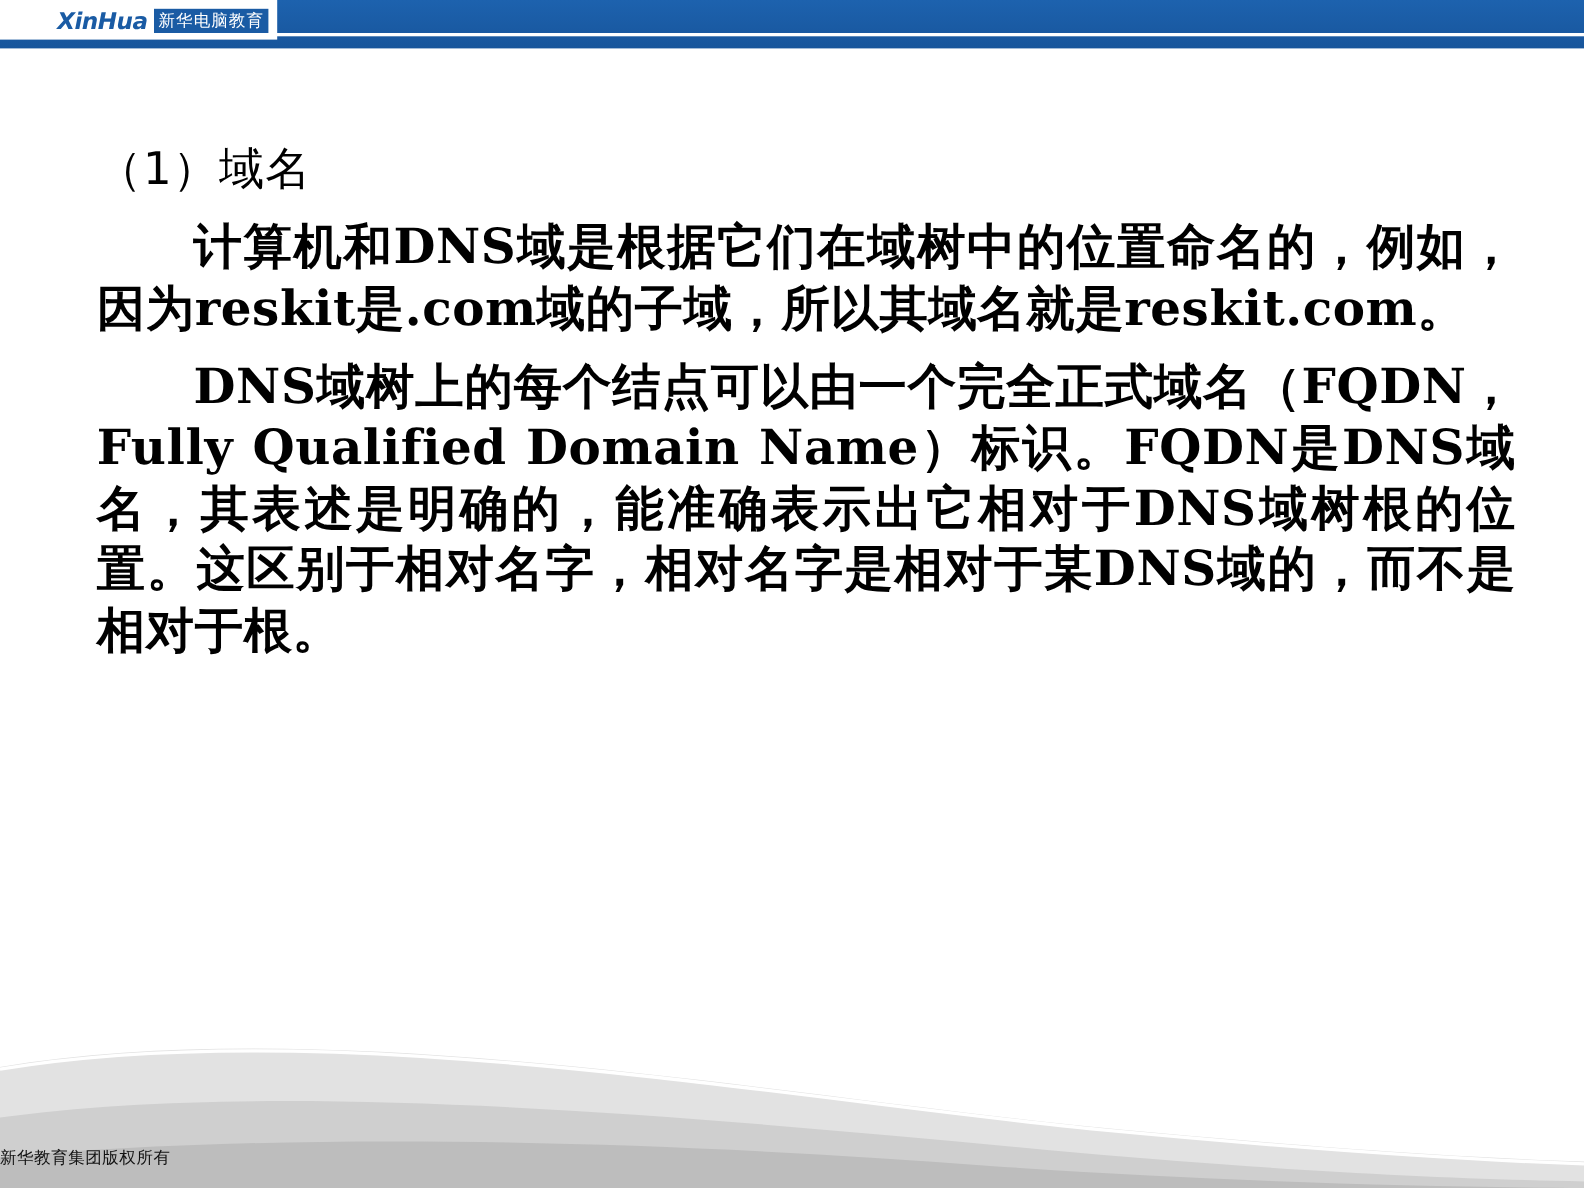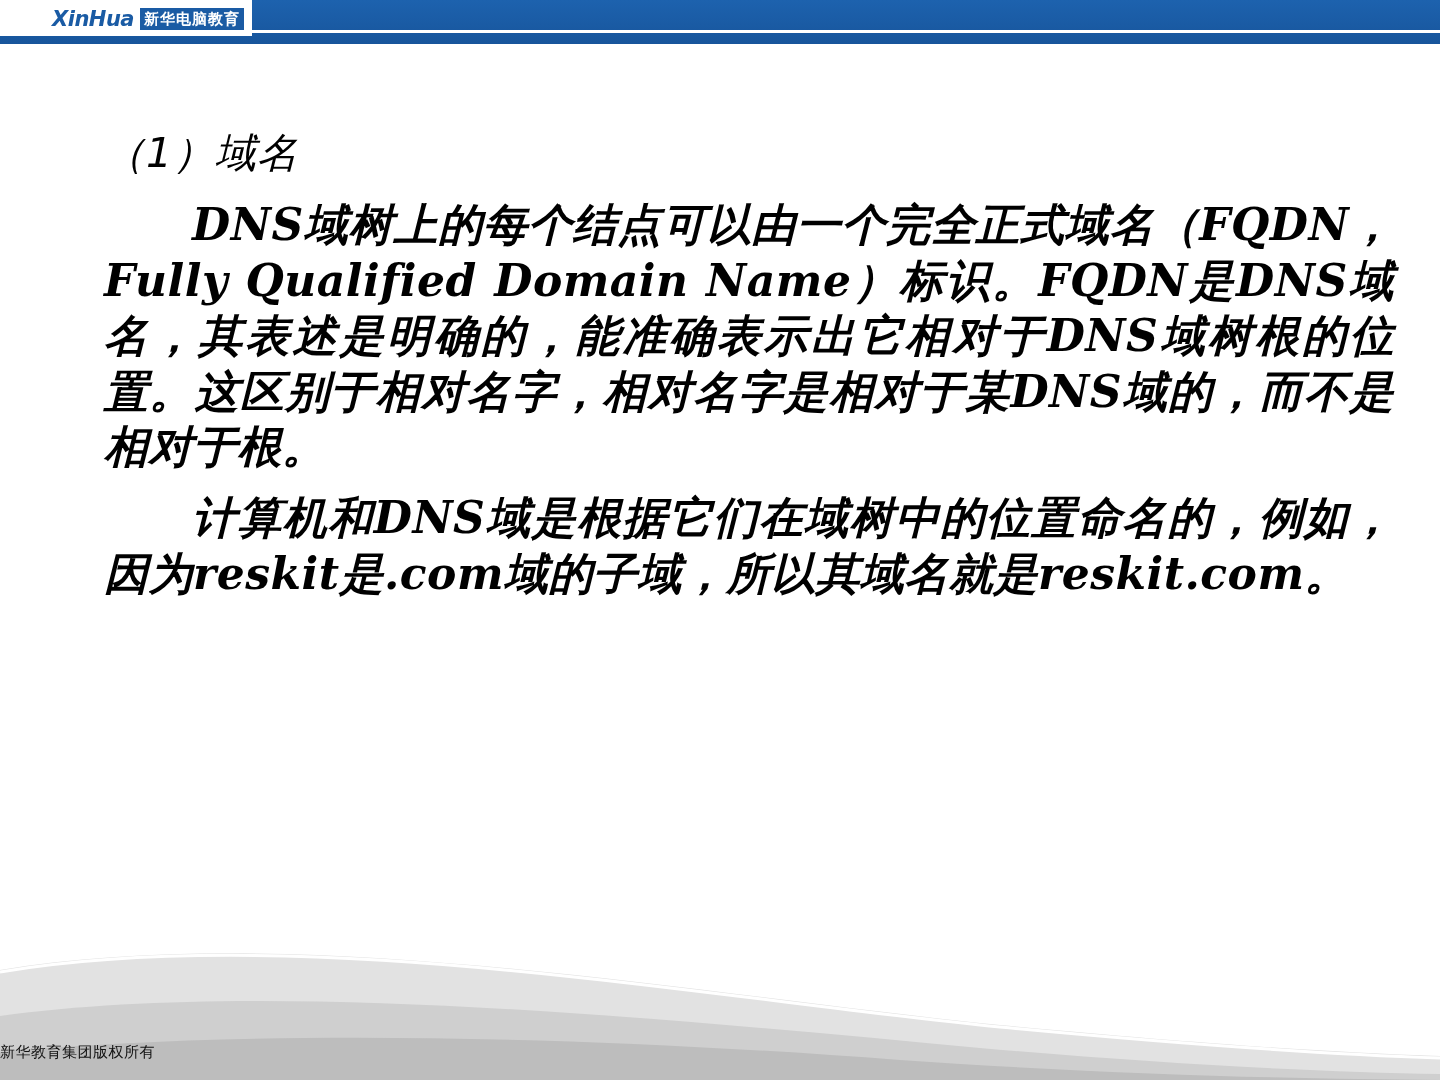--- a/index.html
+++ b/index.html
@@ -64,33 +64,32 @@
     font-size: 21px;
     color: #1a5ba4;
     letter-spacing: -0.5px;
     line-height: 1;
   }
   .logo-cn-box {
     background: #1a5ba4;
     color: #ffffff;
     font-family: "DejaVu Sans", sans-serif;
     font-size: 15px;
-    font-weight: bold;
+    font-weight: normal;
     line-height: 1;
     padding: 4px 4px 3px 4px;
     letter-spacing: 1px;
   }
 
   
   .content {
     position: absolute;
-    left: 104px;
+    left: 88px;
     top: 128px;
     width: 1290px;
-    font-style: italic;
   }
   .heading {
     font-family: "DejaVu Sans", "Liberation Sans", sans-serif;
     font-size: 41px;
     color: #000000;
     line-height: 1.25;
     margin: 0 0 18px 0;
     letter-spacing: 1px;
   }
   .para {
@@ -137,22 +136,22 @@
     <div class="header-white-block"></div>
     <div class="header-rule"></div>
     <div class="logo">
       <span class="logo-en">XinHua</span>
       <span class="logo-cn-box">新华电脑教育</span>
     </div>
   </div>
 
   <div class="content">
     <div class="heading">（1）域名</div>
+    <p class="para">计算机和DNS域是根据它们在域树中的位置命名的，例如，因为reskit是.com域的子域，所以其域名就是reskit.com。</p>
     <p class="para">DNS域树上的每个结点可以由一个完全正式域名（FQDN，Fully Qualified Domain Name）标识。FQDN是DNS域名，其表述是明确的，能准确表示出它相对于DNS域树根的位置。这区别于相对名字，相对名字是相对于某DNS域的，而不是相对于根。</p>
-    <p class="para">计算机和DNS域是根据它们在域树中的位置命名的，例如，因为reskit是.com域的子域，所以其域名就是reskit.com。</p>
   </div>
 
   <svg class="swoosh" viewBox="0 0 1440 260" preserveAspectRatio="none">
     <path d="M0,150 C300,100 700,175 1000,205 C1180,222 1320,232 1440,236 L1440,260 L0,260 Z" fill="#e2e2e2"></path>
     <path d="M0,196 C260,160 640,196 980,228 C1160,244 1320,252 1440,254 L1440,260 L0,260 Z" fill="#cfcfcf"></path>
     <path d="M0,232 C240,210 560,214 900,240 C1120,255 1300,259 1440,260 L1440,260 L0,260 Z" fill="#bdbdbd"></path>
     <path d="M0,152 C300,102 700,177 1000,207 C1180,224 1320,234 1440,238" fill="none" stroke="#ffffff" stroke-width="3"></path>
   </svg>
 
   <div class="footer">新华教育集团版权所有</div>

